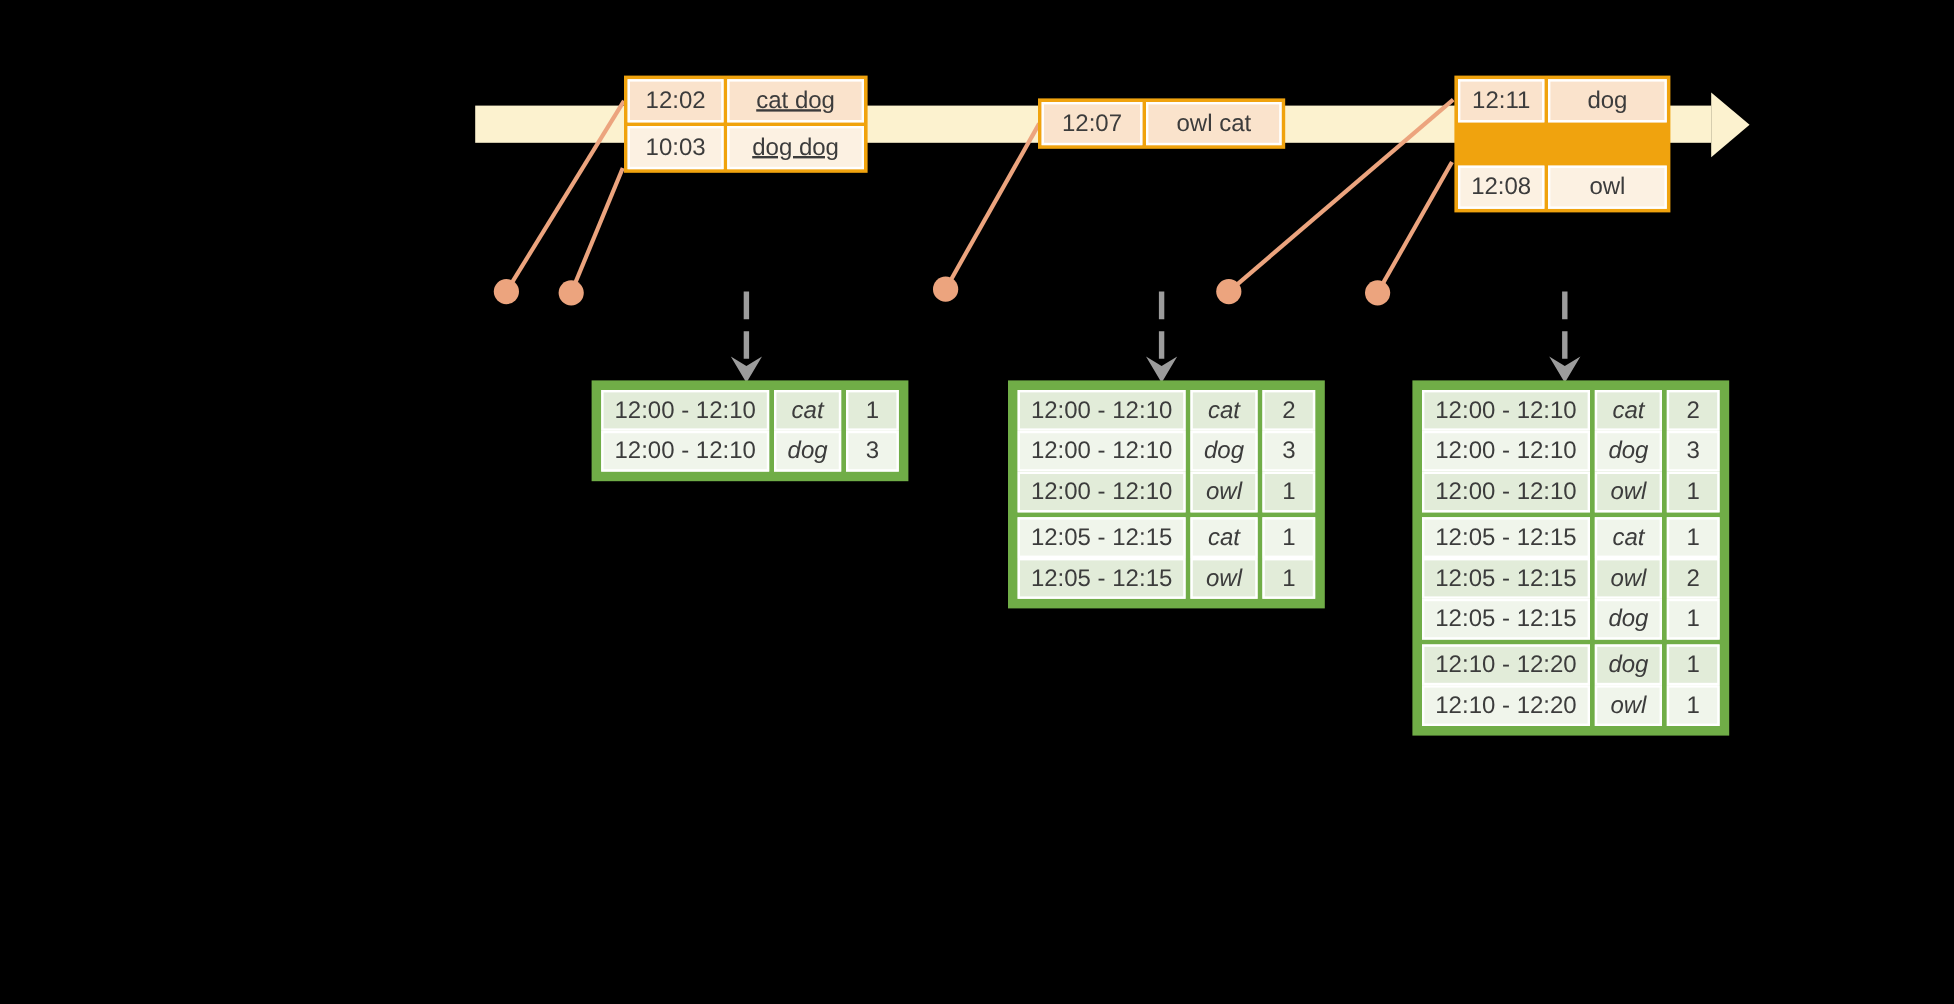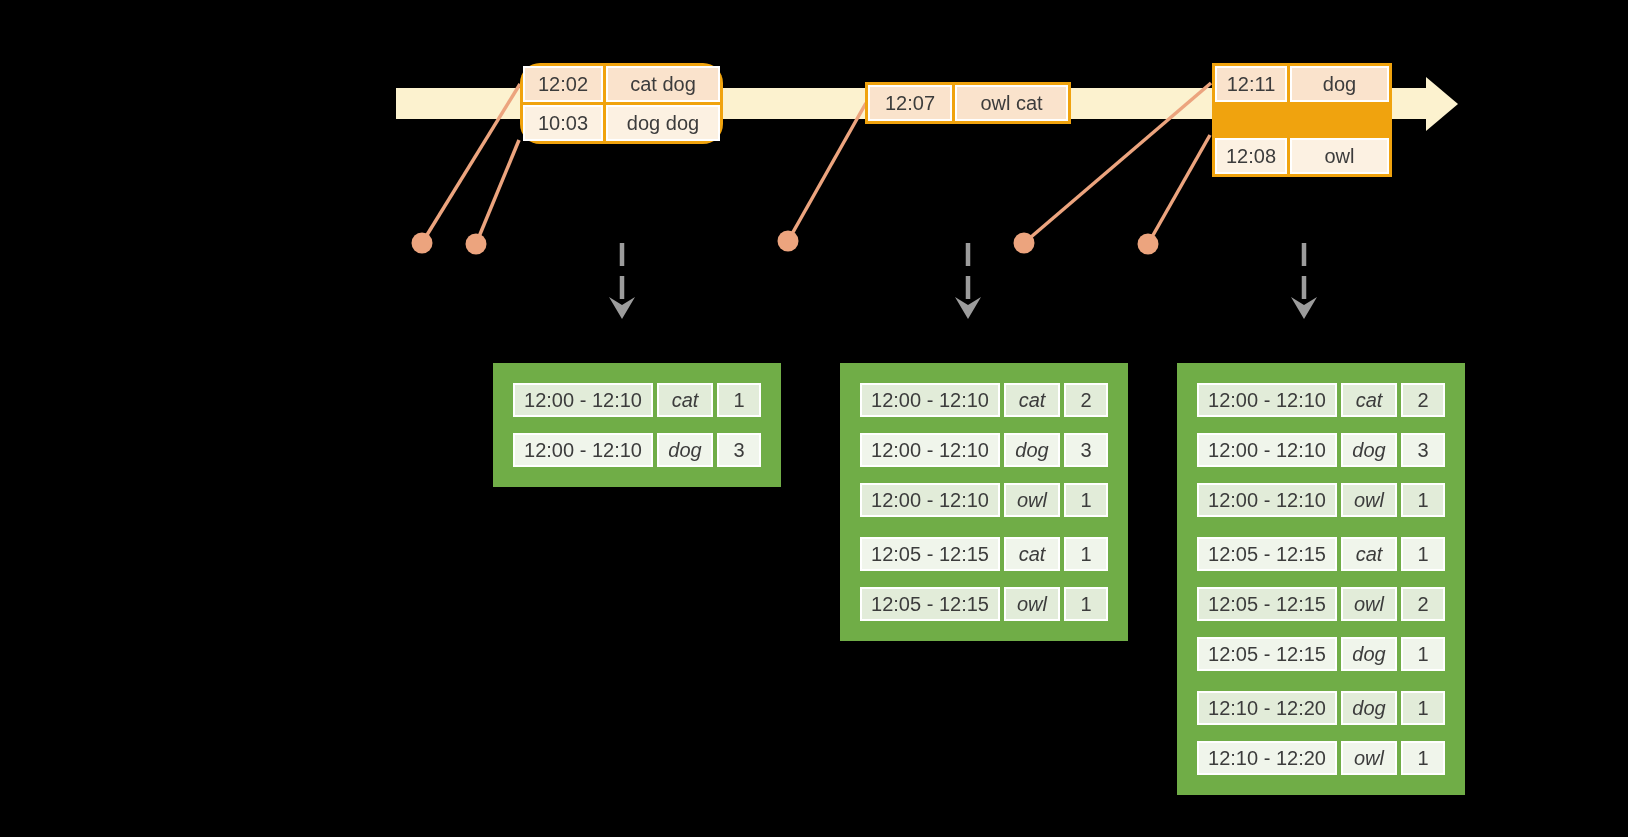--- a/index.html
+++ b/index.html
@@ -55,32 +55,32 @@
     line-height: 1;
     white-space: nowrap;
   }
 
   
   .etable { background: #f0a30e; padding: 3px; row-gap: 3px; }
   .etable .trow { column-gap: 3px; }
   .etable .tcell { height: 32px; }
   .etable .trow.dark  .tcell { background: #fae3cc; }
   .etable .trow.light .tcell { background: #fcf1e2; }
-  .et1 { left: 520px;  top: 63px; border-radius: 20px; }
+  .et1 { left: 520px;  top: 63px; }
   .et1 .col-time  { width: 76px; }
-  .et1 .col-words { width: 110px; }
+  .et1 .col-words { width: 110px; text-decoration: underline; }
   .et2 { left: 865px;  top: 82px; }
   .et2 .col-time  { width: 80px; }
   .et2 .col-words { width: 109px; }
   .et3 { left: 1212px; top: 63px; gap: 36px; }
   .et3 .col-time  { width: 68px; }
   .et3 .col-words { width: 95px; }
 
   
-  .gtable { background: #70ad47; padding: 20px; row-gap: 16px; margin-top: 46px; }
+  .gtable { background: #70ad47; padding: 8px; row-gap: 0; }
   .gtable .trow { column-gap: 4px; }
   .gtable .tcell { height: 30px; }
   .gtable .trow.dark  .tcell { background: #e2ecd9; }
   .gtable .trow.light .tcell { background: #f0f5eb; }
   .gtable .trow.group-start { margin-top: 4px; }
   .gtable .col-window { width: 136px; }
   .gtable .col-word   { width: 52px; font-style: italic; }
   .gtable .col-count  { width: 40px; }
   .gt1 { left: 493px;  top: 317px; }
   .gt2 { left: 840px;  top: 317px; }

